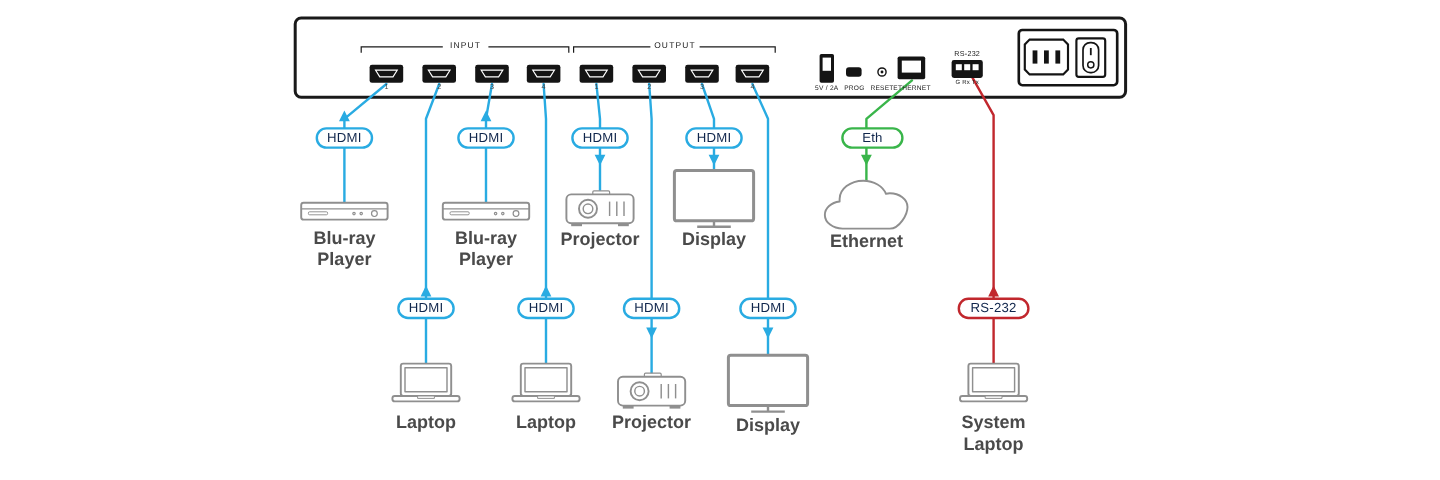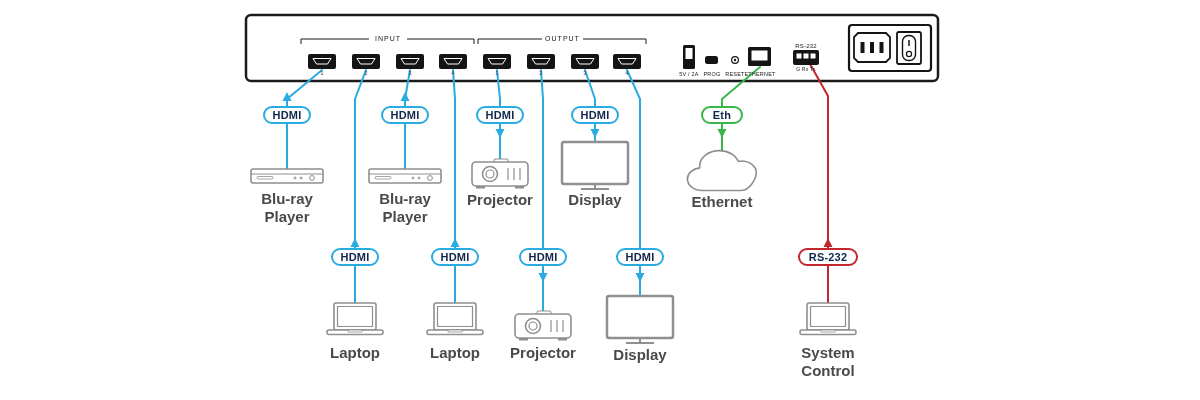--- a/index.html
+++ b/index.html
@@ -1,20 +1,20 @@
 <!DOCTYPE html>
 <html><head>
 <meta charset="utf-8">
 <style>
   html,body{margin:0;padding:0;background:#fff;}
   .stage{position:relative;width:1200px;height:400px;background:#fff;overflow:hidden;
          font-family:"Liberation Sans",sans-serif;}
   svg.art{position:absolute;left:0;top:0;}
   .oval{position:absolute;height:18px;background:#fff;border:2px solid #29ABE2;border-radius:11px;
-        display:flex;align-items:center;justify-content:center;font-weight:bold;font-size:11px;
+        display:flex;align-items:center;justify-content:center;font-weight:normal;font-size:11px;
         color:#10264c;box-sizing:border-box;letter-spacing:.2px;}
   .oval.eth{border-color:#39B54A;}
   .oval.rs232{border-color:#C1272D;}
   .devlabel{position:absolute;color:#4a4a4a;font-size:15px;line-height:18px;text-align:center;
             white-space:pre-line;width:120px;font-weight:bold;}
   .plabel{position:absolute;color:#1a1a1a;font-size:7px;letter-spacing:1px;text-align:center;line-height:1;}
   .pnum{position:absolute;font-size:6px;color:#444;text-align:center;width:10px;line-height:1;}
   .tinylabel{position:absolute;font-size:5.5px;color:#1a1a1a;text-align:center;line-height:1;letter-spacing:.2px;}
   .tinylabel.rs{font-size:6px;}
   .tinylabel.pins{font-size:5px;}
@@ -246,34 +246,34 @@
   <div class="tinylabel" style="left:698px;top:71.5px;width:28px;">PROG</div>
   <div class="tinylabel" style="left:721px;top:71.5px;width:28px;">RESET</div>
   <div class="tinylabel" style="left:743px;top:71.5px;width:34px;">ETHERNET</div>
   <div class="tinylabel rs" style="left:791px;top:42.5px;width:30px;">RS-232</div>
   <div class="tinylabel pins" style="left:792px;top:67px;width:28px;">G Rx Tx</div>
 
   <div class="oval" style="left:263px;top:106px;width:48px;">HDMI</div>
   <div class="oval" style="left:381px;top:106px;width:48px;">HDMI</div>
   <div class="oval" style="left:476px;top:106px;width:48px;">HDMI</div>
   <div class="oval" style="left:571px;top:106px;width:48px;">HDMI</div>
-  <div class="oval eth" style="left:701px;top:106px;width:42px;">Eth</div>
+  <div class="oval eth" style="left:701px;top:106px;width:52px;">Eth</div>
   <div class="oval" style="left:331px;top:248px;width:48px;">HDMI</div>
   <div class="oval" style="left:431px;top:248px;width:48px;">HDMI</div>
   <div class="oval" style="left:519px;top:248px;width:48px;">HDMI</div>
   <div class="oval" style="left:616px;top:248px;width:48px;">HDMI</div>
   <div class="oval rs232" style="left:798px;top:248px;width:60px;">RS-232</div>
 
   <div class="devlabel" style="left:227px;top:190px;">Blu-ray
 Player</div>
   <div class="devlabel" style="left:345px;top:190px;">Blu-ray
 Player</div>
   <div class="devlabel" style="left:440px;top:191px;">Projector</div>
   <div class="devlabel" style="left:535px;top:191px;">Display</div>
   <div class="devlabel" style="left:662px;top:193px;">Ethernet</div>
   <div class="devlabel" style="left:295px;top:344px;">Laptop</div>
   <div class="devlabel" style="left:395px;top:344px;">Laptop</div>
   <div class="devlabel" style="left:483px;top:344px;">Projector</div>
   <div class="devlabel" style="left:580px;top:346px;">Display</div>
   <div class="devlabel" style="left:768px;top:344px;">System
-Control</div>
+Laptop</div>
 
 </div>
 
 </body></html>

